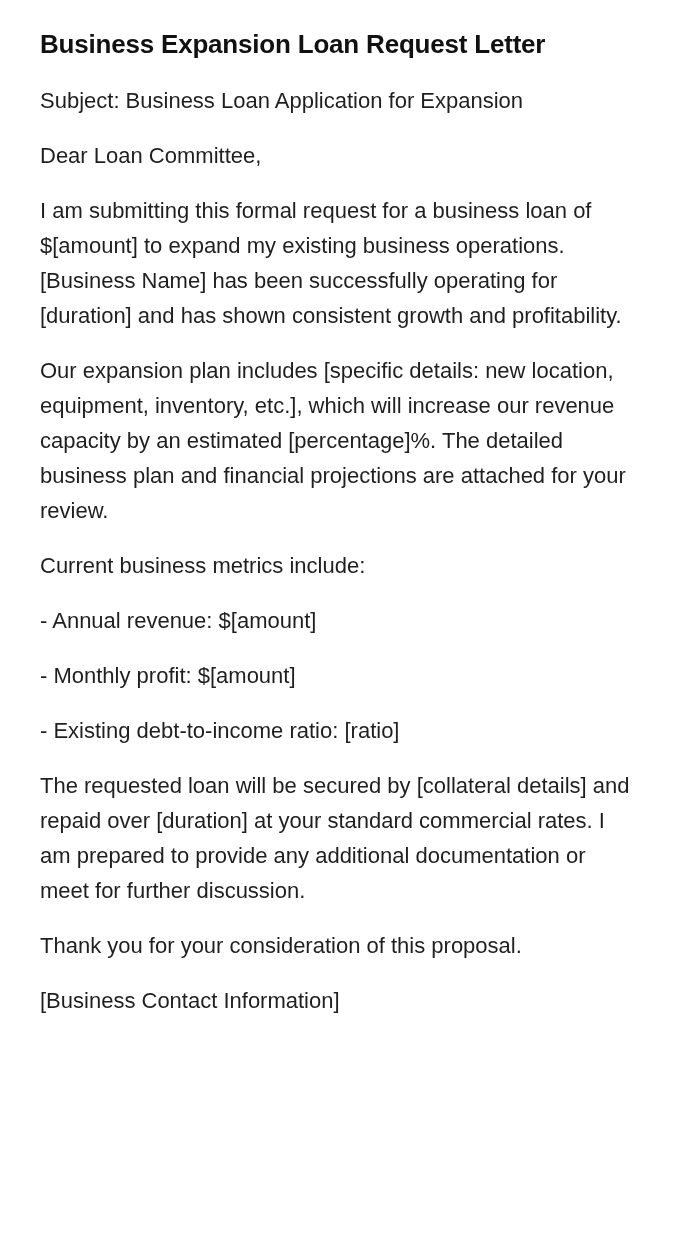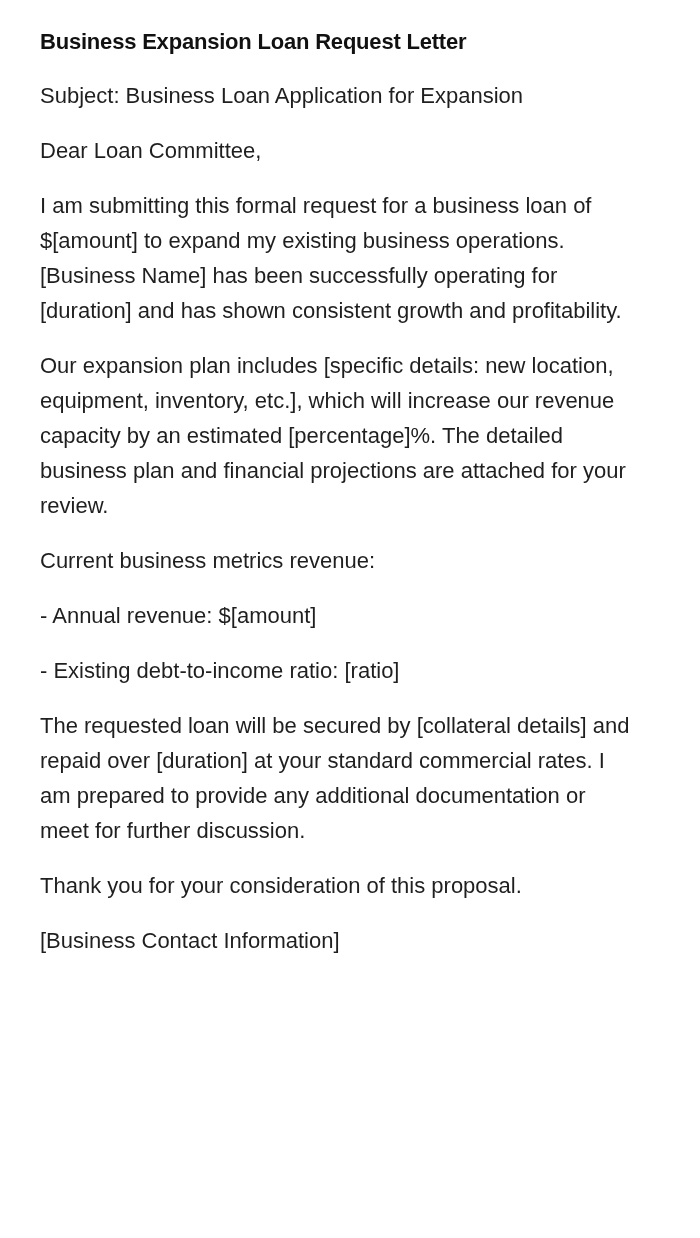--- a/index.html
+++ b/index.html
@@ -15,21 +15,21 @@
     -webkit-font-smoothing: antialiased;
   }
   .page {
     width: 700px;
     min-height: 1238px;
     box-sizing: border-box;
     padding: 20px 22px 40px 40px;
     background: #ffffff;
   }
   .doc-title {
-    font-size: 22px;
+    font-size: 26px;
     font-weight: bold;
     line-height: 1.25;
     color: #111111;
     margin: 8px 0 22px 0;
     letter-spacing: -0.2px;
   }
   .para {
     font-size: 22px;
     line-height: 35px;
     color: #1f1f1f;
@@ -55,24 +55,25 @@
   <h1 class="doc-title">Business Expansion Loan Request Letter</h1>
 
   <p class="para">Subject: Business Loan Application for Expansion</p>
 
   <p class="para">Dear Loan Committee,</p>
 
   <p class="para">I am submitting this formal request for a business loan of $[amount] to expand my existing business operations. [Business Name] has been successfully operating for [duration] and has shown consistent growth and profitability.</p>
 
   <p class="para">Our expansion plan includes [specific details: new location, equipment, inventory, etc.], which will increase our revenue capacity by an estimated [percentage]%. The detailed business plan and financial projections are attached for your review.</p>
 
-  <p class="para">Current business metrics revenue:</p>
+  <p class="para">Current business metrics include:</p>
 
   <p class="para metric">- Annual revenue: $[amount]</p>
 
+  <p class="para metric">- Monthly profit: $[amount]</p>
 
   <p class="para metric">- Existing debt-to-income ratio: [ratio]</p>
 
 
   <p class="para">The requested loan will be secured by [collateral details] and repaid over [duration] at your standard commercial rates. I am prepared to provide any additional documentation or meet for further discussion.</p>
 
   <p class="para">Thank you for your consideration of this proposal.</p>
 
 
 

